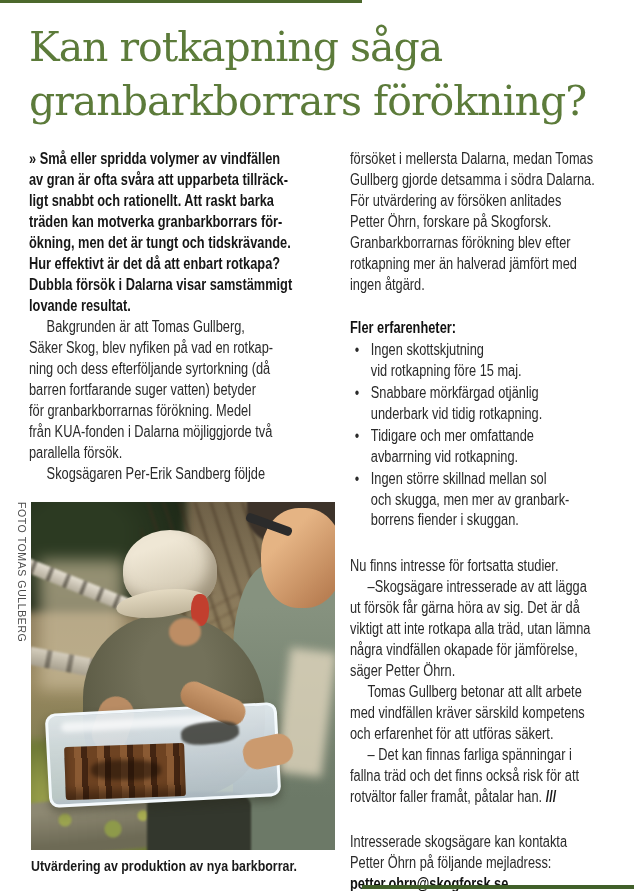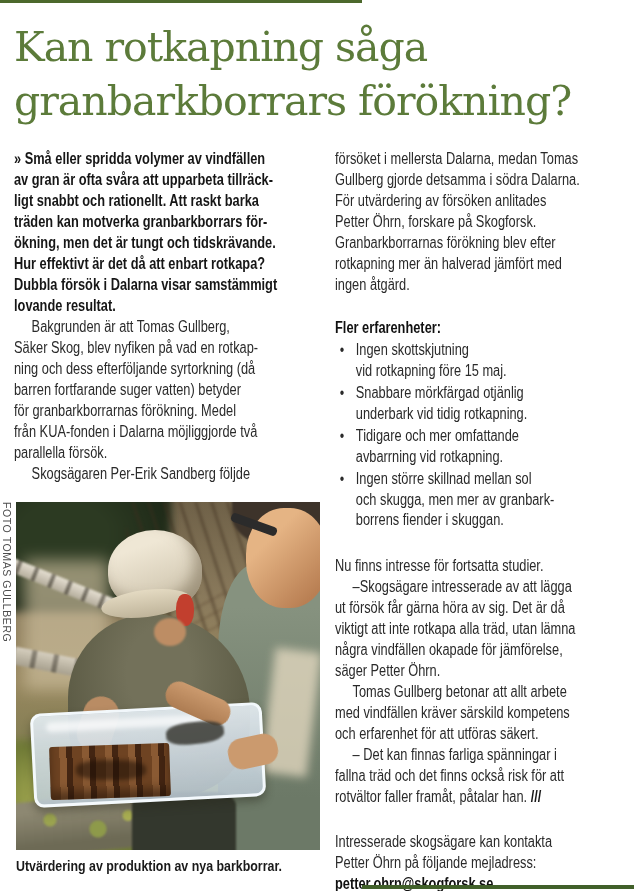--- a/index.html
+++ b/index.html
@@ -1,20 +1,20 @@
 <!DOCTYPE html>
 <html><head>
 <meta charset="utf-8">
 <style>
   * { margin:0; padding:0; box-sizing:border-box; }
   html,body { background:#ffffff; }
   .page {
     position:relative; width:634px; height:891px; margin:0 auto;
     background:#ffffff; overflow:hidden;
-    font-family:"Liberation Sans", sans-serif; color:#262626;
+    font-family:"Liberation Sans", sans-serif; color:#262626;padding-left:15px;
   }
   .rule-top { position:absolute; top:0; left:0; width:362px; height:3px; background:#4c682c; }
   .rule-bottom { position:absolute; bottom:2px; left:362px; width:272px; height:4px; background:#41602a; }
 
   h1.title {
     margin:20px 14px 0 14px;
     font-family:"DejaVu Serif","Liberation Serif",serif;
     font-weight:400; font-size:41px; line-height:54px; letter-spacing:-1px;
     color:#5c7b3a; white-space:pre-line;
   }

